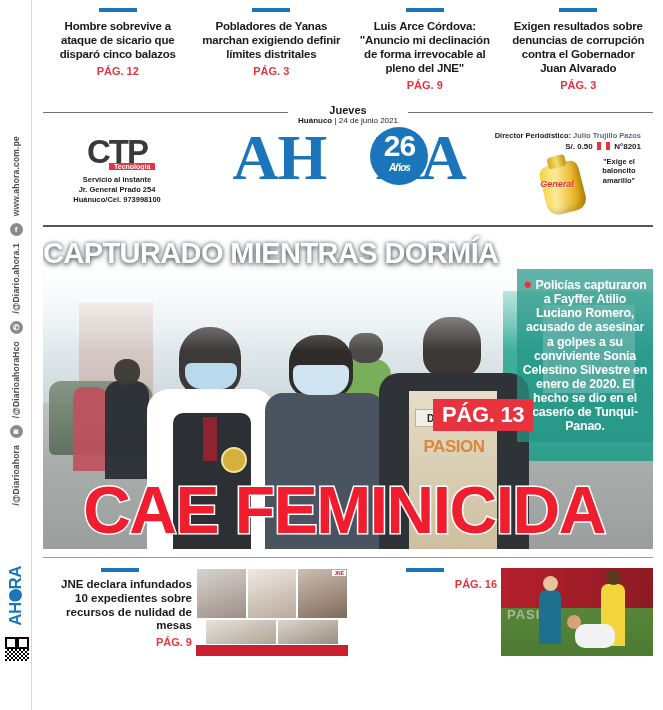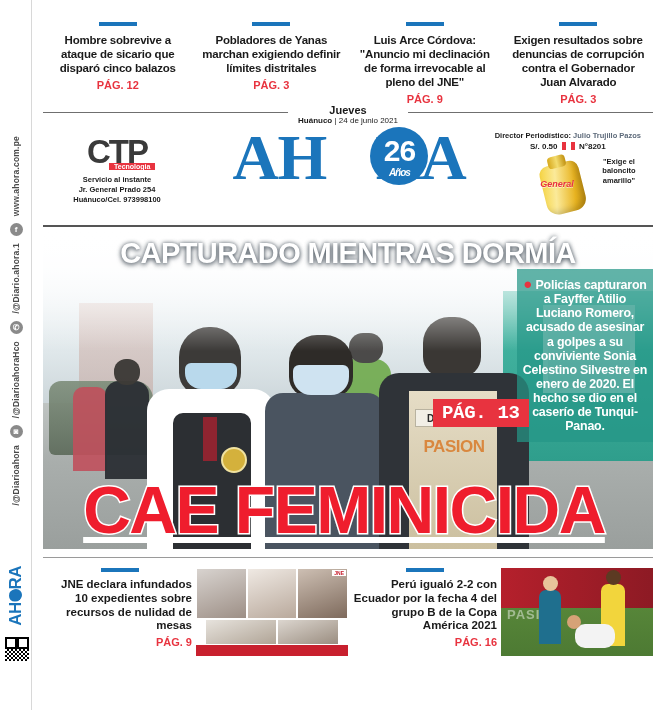--- a/index.html
+++ b/index.html
@@ -71,21 +71,21 @@
 
   
   .page {
     position: absolute; left: 33px; top: 0;
     width: 630px; height: 710px;
     padding: 0 8px;
   }
 
   
   .teasers {
-    display: flex; padding-top: 22px; height: 112px;
+    display: flex; padding-top: 8px; height: 112px;
   }
   .teaser { flex: 1; padding: 0 6px; text-align: center; }
   .teaser-rule {
     width: 38px; height: 4px; background: #1b75bb;
     margin: 0 auto 7px auto;
   }
   .teaser-head {
     font-size: 11.5px; font-weight: bold; color: #1a1a1a;
     line-height: 1.22; letter-spacing: -.2px;
   }
@@ -136,36 +136,36 @@
     letter-spacing: -1px; line-height: .96;
     font-family: "Liberation Serif", serif;
     position: relative; display: inline-block;
   }
   .ahora .gap { color: transparent; }
   .badge26 {
     position: absolute; left: 138px; top: 0px;
     width: 58px; height: 58px; border-radius: 50%;
     background: #1b75bb; color: #fff;
     display: flex; flex-direction: column;
-    align-items: center; justify-content: center;
+    align-items: center; 
     font-family: "Liberation Sans", sans-serif;
   }
   .badge26 .n {
     font-size: 30px; font-weight: bold; line-height: 1;
     letter-spacing: -1px; margin-top: 4px;
   }
   .badge26 .a { font-size: 10px; font-style: italic; line-height: 1.4; }
   .slogan {
     font-size: 8.5px; font-weight: bold; color: #555;
     letter-spacing: 4.4px; margin-top: 2px;
   }
 
   .director {
     position: absolute; right: 14px; top: 18px;
-    text-align: center; line-height: 1.35;
+    text-align: right; line-height: 1.35;
   }
   .dir-line { font-size: 7.5px; font-weight: bold; color: #1a1a1a; }
   .dir-line .nm { color: #5d6a7a; font-weight: bold; }
   .price-line {
     font-size: 8px; font-weight: bold; color: #1a1a1a;
     margin-top: 1px;
   }
   .flag {
     display: inline-block; width: 13px; height: 8px;
     vertical-align: -1px; margin: 0 2px;
@@ -324,50 +324,48 @@
     background: #c0505c; border-radius: 10px 10px 0 0; opacity: .9;
   }
   .hero-fade {
     position: absolute; left: 0; top: 0; right: 0; height: 120px;
     background: linear-gradient(180deg,
       rgba(255,255,255,.98) 0%, rgba(255,255,255,.86) 30%,
       rgba(255,255,255,.45) 65%, rgba(255,255,255,0) 100%);
   }
   .hero-kicker {
     position: absolute; left: 0; right: 0; top: 6px;
-    text-align: center;
     font-size: 29px; font-weight: bold; color: #ffffff;
     letter-spacing: -.6px;
     text-shadow: 0 0 4px rgba(80,90,100,.85), 0 2px 5px rgba(60,70,80,.7);
     font-family: "Liberation Sans", sans-serif;
   }
   .side-note {
     position: absolute; right: 0; top: 38px;
     width: 136px; padding: 6px 4px 8px 4px;
     background: rgba(36,150,134,.72);
     color: #fff; text-align: center;
     font-size: 12.4px; font-weight: bold; line-height: 1.14;
     letter-spacing: -.2px;
   }
   .side-note .bullet { color: #e8333f; font-size: 15px; }
   .pag-badge {
     position: absolute; left: 390px; top: 168px;
     background: #e8333f; color: #fff;
-    font-size: 19px; font-weight: bold;
-    padding: 3px 9px; letter-spacing: -.3px; font-family: Liberation Mono, monospace;
+    font-size: 22px; font-weight: bold;
+    padding: 3px 9px; letter-spacing: -.3px;
   }
   .hero-title {
     position: absolute; left: 0; right: 8px; bottom: 8px;
     text-align: center;
     font-size: 66px; font-weight: bold; color: #ef1d2d;
     letter-spacing: -1.5px; line-height: .92;
     -webkit-text-stroke: 3px #ffffff;
     paint-order: stroke fill;
     font-family: "Liberation Sans", sans-serif;
-    text-decoration: underline;
   }
 
   
   .bottom-rule { height: 1px; background: #9a9a9a; margin: 8px 2px 0 2px; }
   .bottom {
     display: flex; margin: 0 2px; padding-top: 10px; height: 116px;
   }
   .bcol { flex: 1; display: flex; align-items: flex-start; }
   .btxt { flex: 1; text-align: right; padding: 0 4px; }
   .btxt .rule {
@@ -597,21 +595,20 @@
           <div class="vcell v5"></div>
           <div class="vtag">JNE</div>
           <div class="vbar"></div>
         </div>
       </div>
     </div>
 
     <div class="bcol">
       <div class="btxt">
         <div class="rule"></div>
-        <div class="head">Perú igualó 2-2 con Ecuador por la fecha 4 del grupo B de la Copa América 2021</div>
         <div class="pag">PÁG. 16</div>
       </div>
       <div class="bimg">
         <div class="pitch">
           <div class="board"></div>
           <div class="board-txt">PASION</div>
           <div class="ref"></div>
           <div class="plr-y"></div>
           <div class="plr-w"></div>
         </div>

